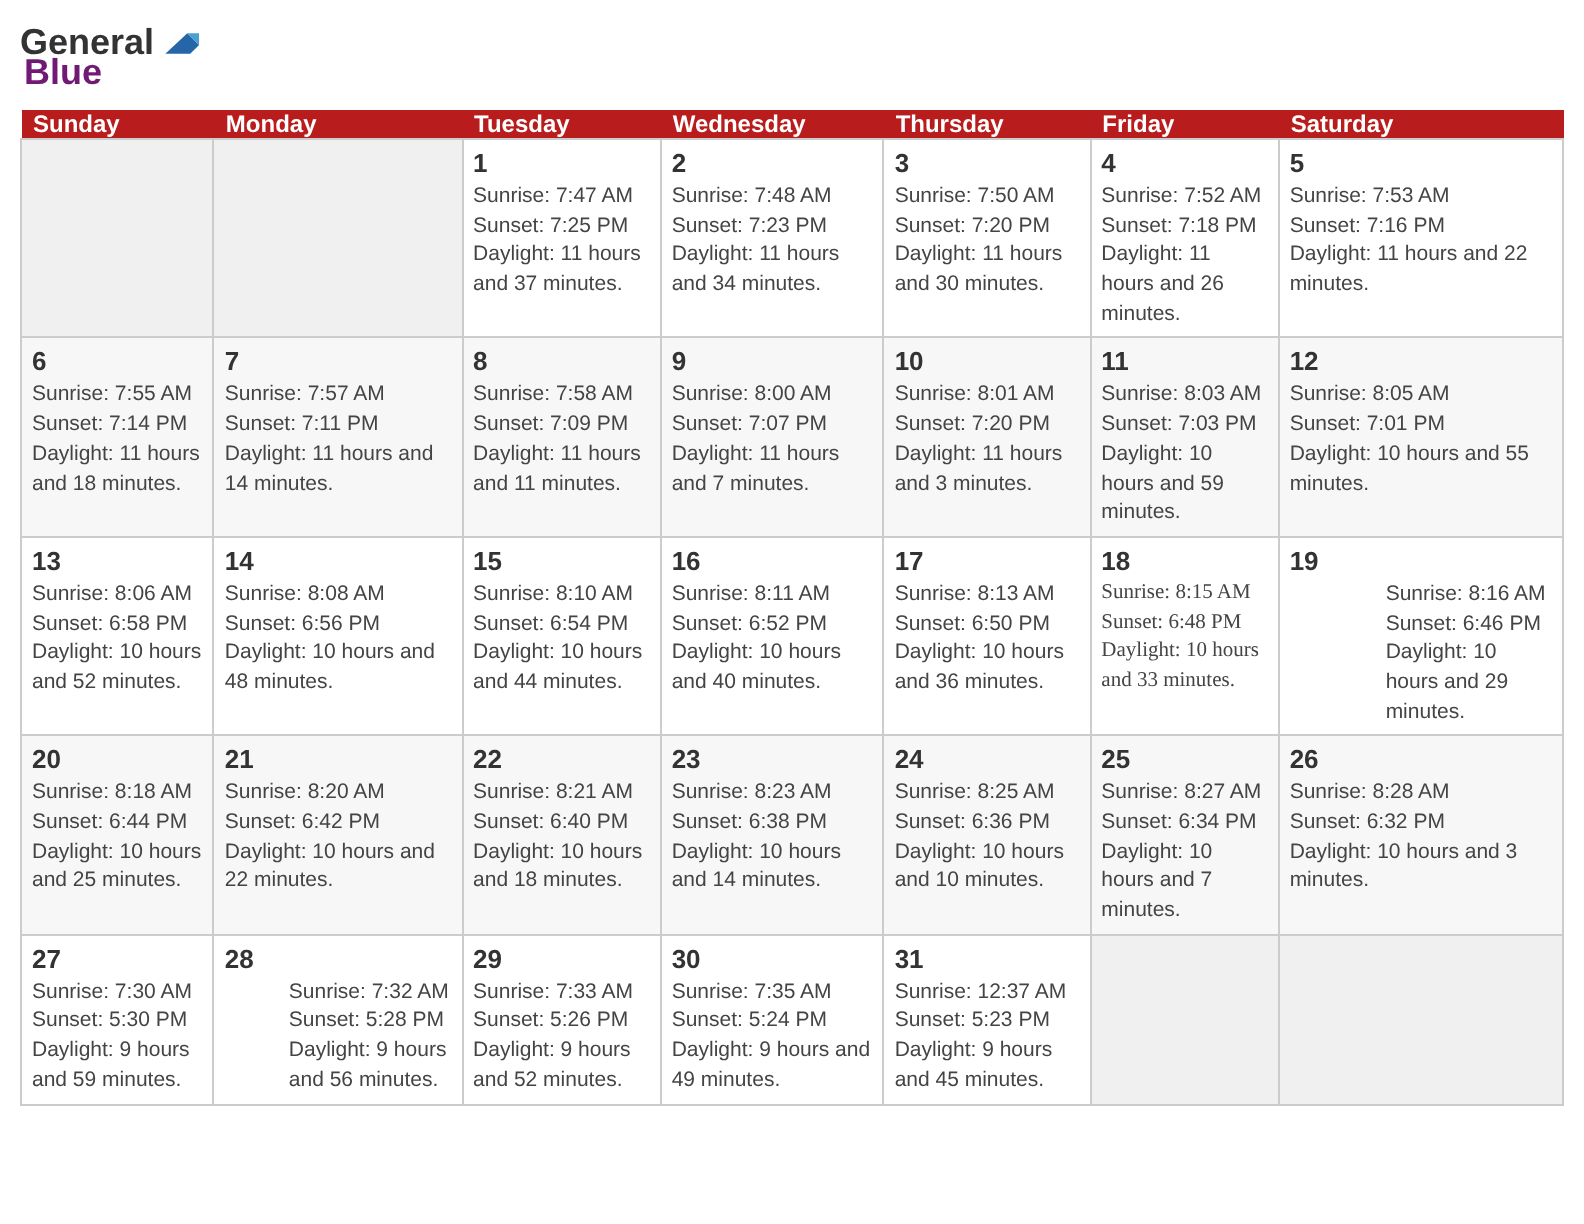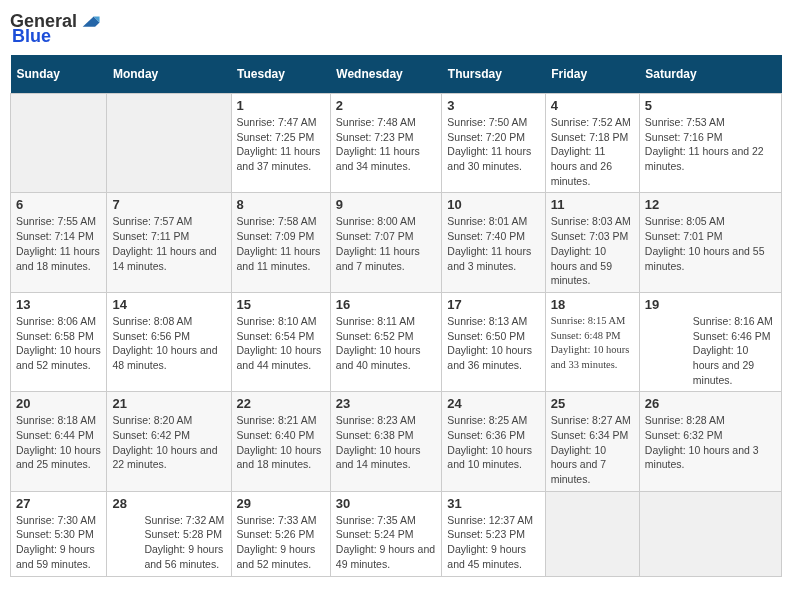--- a/index.html
+++ b/index.html
@@ -22,21 +22,21 @@
       gap: 2px;
     }
     .logo-text-general {
       font-size: 18px;
       font-weight: bold;
       color: #333;
     }
     .logo-text-blue {
       font-size: 18px;
       font-weight: bold;
-      color: #1d4ed8;
+      color: #701a75;
     }
     .logo-icon {
       width: 22px;
       height: 22px;
       margin-left: 2px;
     }
     .title-block {
       text-align: right;
     }
     .main-title {
@@ -48,24 +48,24 @@
     .subtitle {
       font-size: 15px;
       color: #555;
     }
     table {
       width: 100%;
       border-collapse: collapse;
       font-size: 11px;
     }
     thead tr th {
-      background-color: #0c4a6e;
+      background-color: #b91c1c;
       color: #fff;
       text-align: left;
-      padding: 12px 6px;
+      padding: 0 6px;
       font-size: 12px;
       font-weight: bold;
       margin-top: 38px;
     }
     tbody tr td {
       border: 1px solid #ccc;
       vertical-align: top;
       padding: 4px 5px;
       min-height: 70px;
       height: 80px;
@@ -178,21 +178,21 @@
         </td>
         <td>
           <div class="day-num">9</div>
           <div class="day-info" style="white-space: pre-line;">Sunrise: 8:00 AM
 Sunset: 7:07 PM
 Daylight: 11 hours and 7 minutes.</div>
         </td>
         <td>
           <div class="day-num">10</div>
           <div class="day-info" style="white-space: pre-line;">Sunrise: 8:01 AM
-Sunset: 7:40 PM
+Sunset: 7:20 PM
 Daylight: 11 hours and 3 minutes.</div>
         </td>
         <td>
           <div class="day-num">11</div>
           <div class="day-info" style="white-space: pre-line;">Sunrise: 8:03 AM
 Sunset: 7:03 PM
 Daylight: 10 hours and 59 minutes.</div>
         </td>
         <td>
           <div class="day-num">12</div>

